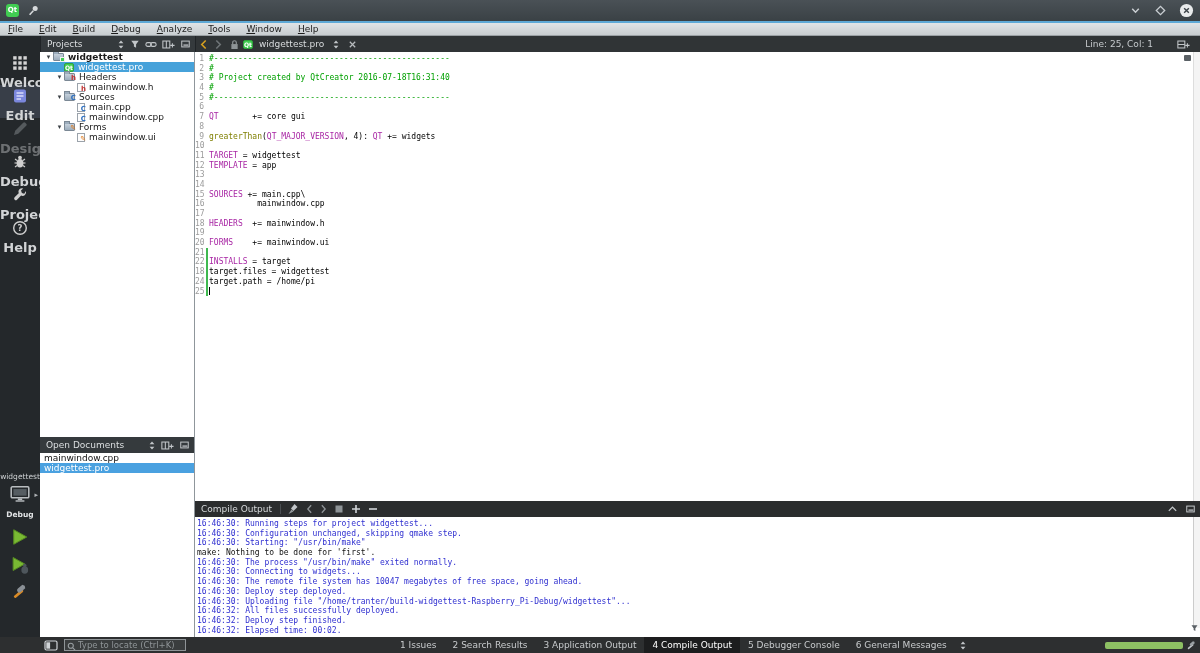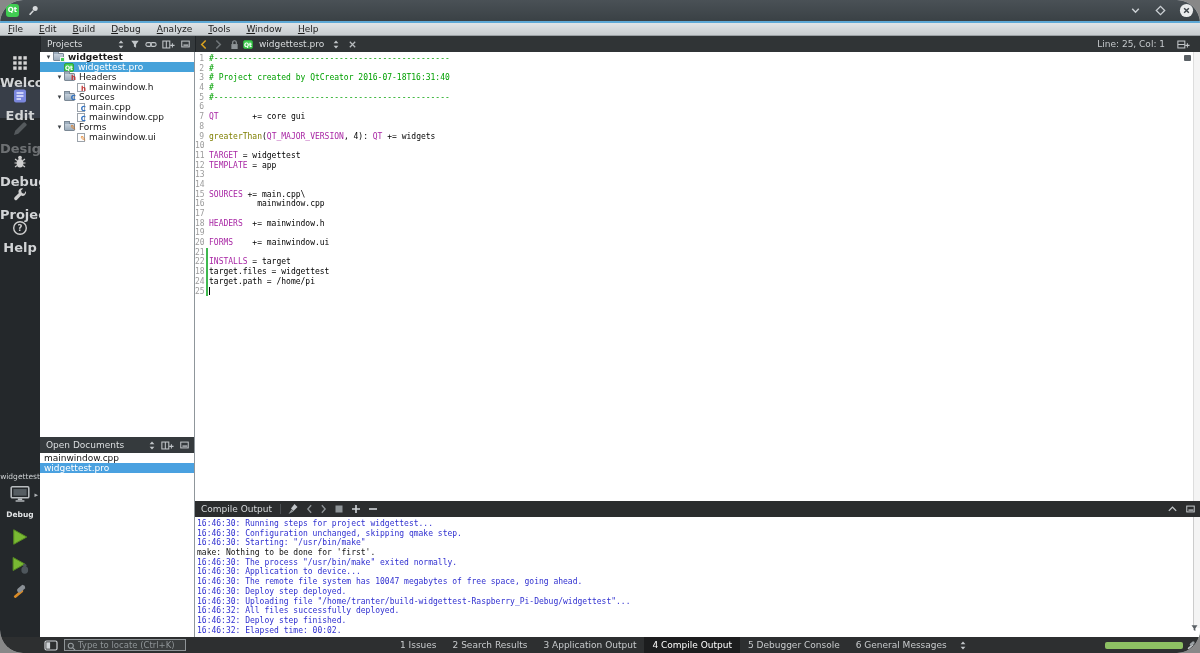--- a/index.html
+++ b/index.html
@@ -1,19 +1,19 @@
 <!DOCTYPE html>
 <html><head>
 <meta charset="utf-8">
 <style>
   * { margin:0; padding:0; box-sizing:border-box; }
   html,body { background:#888; }
   #app {
     position:relative; width:1200px; height:653px; overflow:hidden;
-    font-family:"DejaVu Sans","Liberation Sans",sans-serif; background:#fff;border-radius:23px;
+    font-family:"DejaVu Sans","Liberation Sans",sans-serif; background:#fff;
   }
   
   .titlebar { position:absolute; left:0; top:0; width:1200px; height:21px;
     background:linear-gradient(#4a5156,#3a4145); display:flex; align-items:center; }
   .titlebar .qt-logo { width:13px; height:13px; margin-left:6px; background:#41cd52;
     border-radius:3px; color:#fff; font-weight:bold; font-size:7px; line-height:13px; text-align:center; }
   .titlebar .icon { display:inline-flex; margin-left:8px; }
   .win-title { position:absolute; left:0; right:0; text-align:center; color:#c9ced2; font-size:10px; }
   .win-btns { position:absolute; right:6px; top:0; height:21px; display:flex; align-items:center; gap:12px; }
   .win-btns .icon { margin:0; cursor:default; }
@@ -28,21 +28,21 @@
   .toolbar { position:absolute; left:0; top:36px; width:1200px; height:16px; background:#303436; display:flex; }
   .tz-modes { width:40px; height:16px; background:#24282b; }
   .projects-header, .panel-header { width:155px; height:16px; background:#353a3d; display:flex; align-items:center;
     color:#dcdfe1; font-size:9px; border-left:1px solid #202427; }
   .panel-title { padding-left:6px; flex:1; }
   .ph-icons { display:flex; align-items:center; gap:5px; padding-right:4px; }
   .tabbar { flex:1; height:16px; background:#303436; display:flex; align-items:center;
     border-left:1px solid #202427; color:#d8dbdd; font-size:9px; }
   .tabbar .icon { margin:0 4px; display:inline-flex; }
   .tab-label { margin:0 4px 0 2px; }
-  .tab-right { margin-left:auto; display:flex; align-items:center; gap:8px; padding-right:6px; color:#c6cacd;text-align:right; }
+  .tab-right { margin-left:auto; display:flex; align-items:center; gap:20px; padding-right:6px; color:#c6cacd;text-align:right; }
   
   .mode-col { position:absolute; left:0; top:52px; width:40px; height:585px; background:#24282b; }
   .mode-item { width:40px; height:33px; padding-top:3px; text-align:center; cursor:pointer; }
   .mode-item .micon { display:inline-flex; width:16px; height:16px; }
   .mode-item .mlabel { font-size:13px; font-weight:bold; color:#d2d4d6; margin-top:0px; }
   .mode-item.selected { background:#383e48; }
   .mode-item.disabled { opacity:.42; }
   .kit-area { position:absolute; left:0; top:472px; width:40px; text-align:center; }
   .kit-project { font-size:7.5px; color:#cfd2d4; margin-bottom:4px; }
   .kit-device { position:relative; display:inline-block; }
@@ -622,21 +622,21 @@
             </svg>
           </span>
       </span>
     </div>
     <div class="cp-body" id="cpbody">
         <div class="ol">16:46:30: Running steps for project widgettest...</div>
         <div class="ol">16:46:30: Configuration unchanged, skipping qmake step.</div>
         <div class="ol">16:46:30: Starting: "/usr/bin/make"</div>
         <div class="ol plain">make: Nothing to be done for 'first'.</div>
         <div class="ol">16:46:30: The process "/usr/bin/make" exited normally.</div>
-        <div class="ol">16:46:30: Application to device...</div>
+        <div class="ol">16:46:30: Connecting to widgets...</div>
         <div class="ol">16:46:30: The remote file system has 10047 megabytes of free space, going ahead.</div>
         <div class="ol">16:46:30: Deploy step deployed.</div>
         <div class="ol">16:46:30: Uploading file "/home/tranter/build-widgettest-Raspberry_Pi-Debug/widgettest"...</div>
         <div class="ol">16:46:32: All files successfully deployed.</div>
         <div class="ol">16:46:32: Deploy step finished.</div>
         <div class="ol">16:46:32: Elapsed time: 00:02.</div>
       </div>
     <div class="cscroll"></div>
     <span class="funnel"><svg width="9" height="8" viewBox="0 0 12 12">
           <path d="M1.5 2 H10.5 L7.3 6.2 V10.5 L4.7 9 V6.2 Z" fill="#5a6065"></path>

